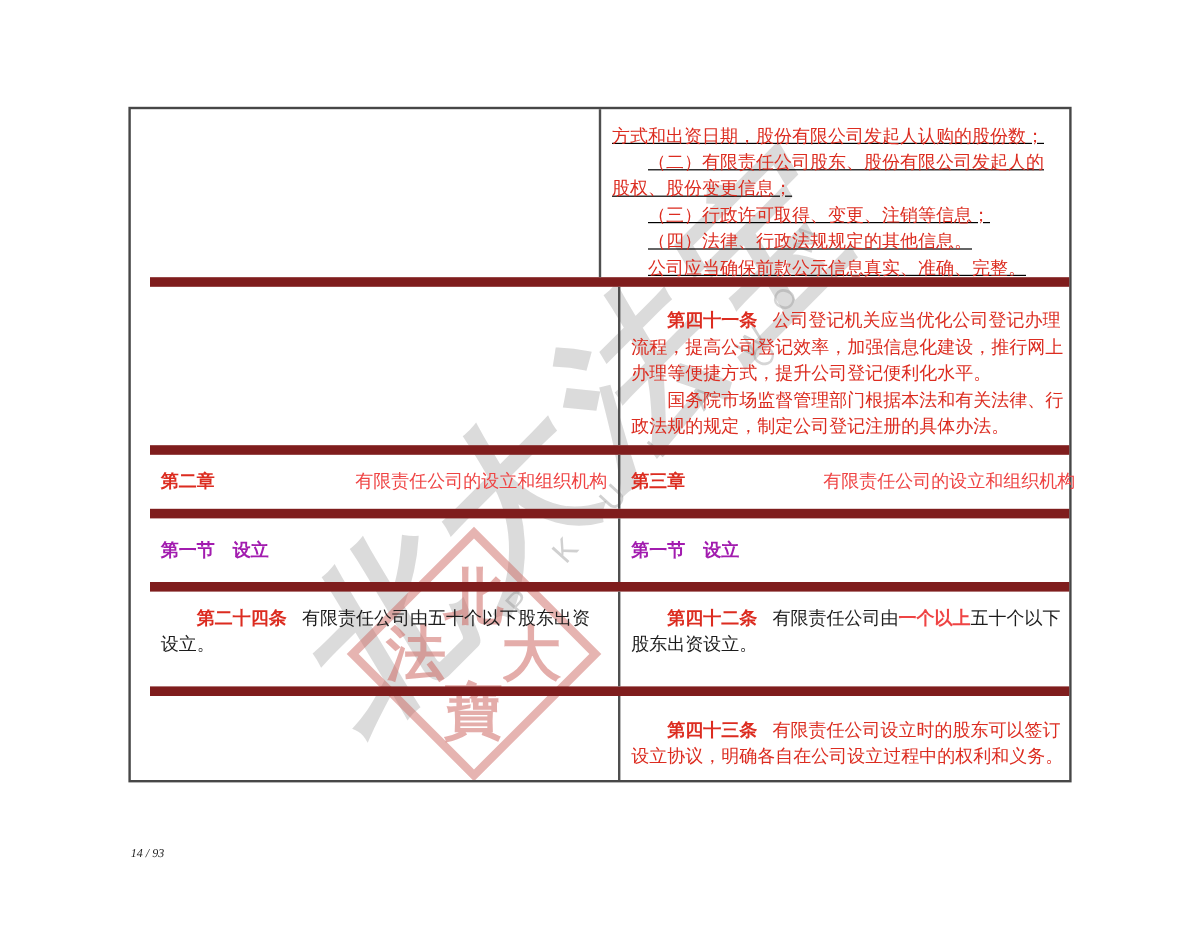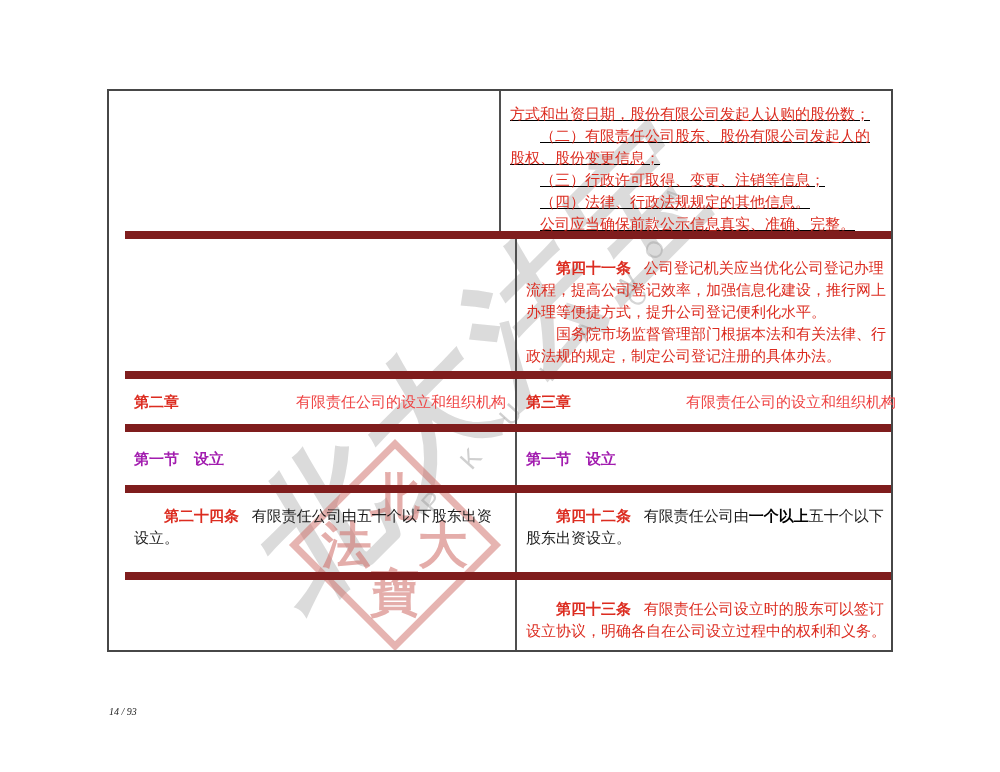--- a/index.html
+++ b/index.html
@@ -115,21 +115,21 @@
     color: #1c1c1c;
     font-family: "Liberation Serif", "DejaVu Serif", serif;
   }
   .num {
     color: #dc2c20;
     font-weight: bold;
     font-family: "Liberation Sans", "DejaVu Sans", sans-serif;
     margin-right: 0.85em;
   }
   .emph {
-    color: #000000;
+    color: #ef4444;
     font-weight: bold;
     font-family: Liberation Sans, sans-serif;
   }
   .heading-cell {
     display: flex;
     align-items: center;
     justify-content: space-between;
     padding: 0 9px;
   }
   .chapter-title {

